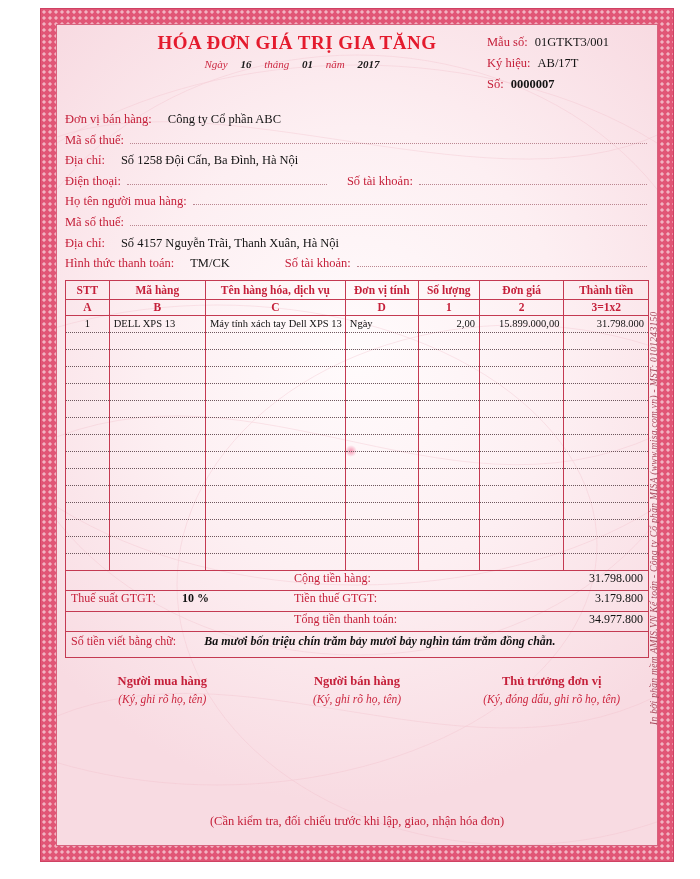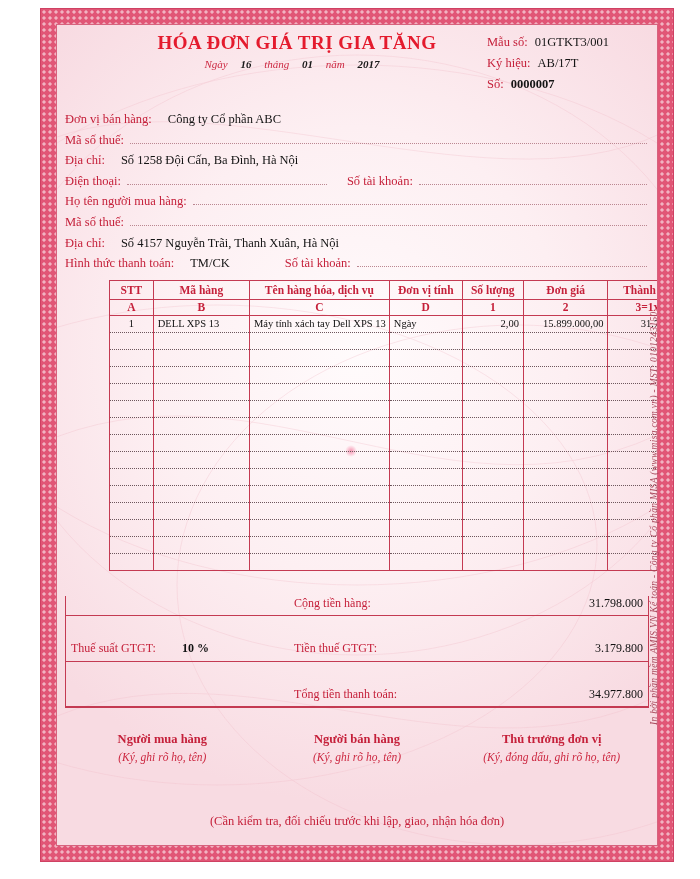--- a/index.html
+++ b/index.html
@@ -40,41 +40,41 @@
   .form { margin-top:4px; }
   .frow { display:flex; align-items:baseline; height:20.6px; font-size:12.5px; }
   .lbl { color:#c5203a; white-space:nowrap; }
   .val { color:#141414; margin-left:16px; white-space:nowrap; }
   .dots { flex:1 1 auto; border-bottom:1.6px dotted #bb8791; margin:0 2px 4px 6px; }
   .dots.mid { flex:0 0 200px; }
   .gap60 { flex:0 0 55px; }
 
   
   table.items { width:100%; border-collapse:collapse; table-layout:fixed; margin-top:3px;
-    border:1px solid #c43a52;margin-left:44px; }
+    border:1px solid #c43a52; }
   table.items th, table.items td { border-left:1px solid #c43a52; padding:1px 4px; box-sizing:border-box; }
   table.items th { border-bottom:1px solid #c43a52; color:#c5203a; font-weight:bold; font-size:11.5px; text-align:center; height:19px; white-space:nowrap; overflow:hidden; }
   table.items tr.sub th { height:16px; font-size:11.5px; }
   table.items tbody td { border-bottom:1px dotted #6d565c; font-size:10.5px; height:17px; color:#111; white-space:nowrap; overflow:hidden; }
   td.c { text-align:center; } td.r { text-align:right; } td.l { text-align:left; }
 
   
   .totals { border:1px solid #c43a52; border-top:none; }
-  .trow { display:flex; align-items:baseline; height:19.5px; border-bottom:1px solid #c43a52; padding:0 5px; font-size:12px;margin-top:25px; }
+  .trow { display:flex; align-items:baseline; height:19.5px; border-bottom:1px solid #c43a52; padding:0 5px; font-size:12px; }
   .trow .sp40 { flex:0 0 39%; }
   .trow .lbl2 { color:#c5203a; }
   .trow .amount { margin-left:auto; color:#111; }
   .trow.bold .lbl2, .trow.bold .amount { font-weight:normal; }
   .trow .rate { color:#111; font-weight:bold; margin-left:auto; }
   .trow .ratebox { flex:0 0 39%; display:flex; align-items:baseline; padding-right:85px; box-sizing:border-box; }
   .wrow { display:flex; align-items:baseline; height:23px; padding:2px 5px 0 5px; font-size:12px; }
   .wrow .words { color:#111; font-weight:bold; font-style:italic; margin-left:28px; }
 
   
-  .signs { display:flex; margin-top:24px; }
+  .signs { display:flex; margin-top:16px; }
   .sign { flex:1; text-align:center; }
   .sign .t { color:#c5203a; font-weight:bold; font-size:12.5px; }
   .sign .n { color:#cc2740; font-style:italic; font-size:11.5px; margin-top:4px; }
 
   .footer-note { position:absolute; left:0; right:0; bottom:16px; text-align:center;
     color:#c5203a; font-size:12.5px; z-index:2; }
 
   .side-note { position:absolute; right:14px; top:86px; height:630px; z-index:3;
     writing-mode:vertical-rl; transform:rotate(180deg);
     color:#a8465a; font-style:italic; font-size:9.5px; letter-spacing:.3px; white-space:nowrap; }
@@ -348,20 +348,24 @@
               <span class="rate">10 %</span>
             </span>
             <span class="lbl2">Tiền thuế GTGT:</span>
             <span class="amount">3.179.800</span>
           </div>
           <div class="trow bold">
             <span class="sp40"></span>
             <span class="lbl2">Tổng tiền thanh toán:</span>
             <span class="amount">34.977.800</span>
           </div>
+          <div class="wrow">
+            <span class="lbl">Số tiền viết bằng chữ:</span>
+            <span class="words">Ba mươi bốn triệu chín trăm bảy mươi bảy nghìn tám trăm đồng chẵn.</span>
+          </div>
         </div>
 
         <div class="signs">
           <div class="sign">
             <div class="t">Người mua hàng</div>
             <div class="n">(Ký, ghi rõ họ, tên)</div>
           </div>
           <div class="sign">
             <div class="t">Người bán hàng</div>
             <div class="n">(Ký, ghi rõ họ, tên)</div>

